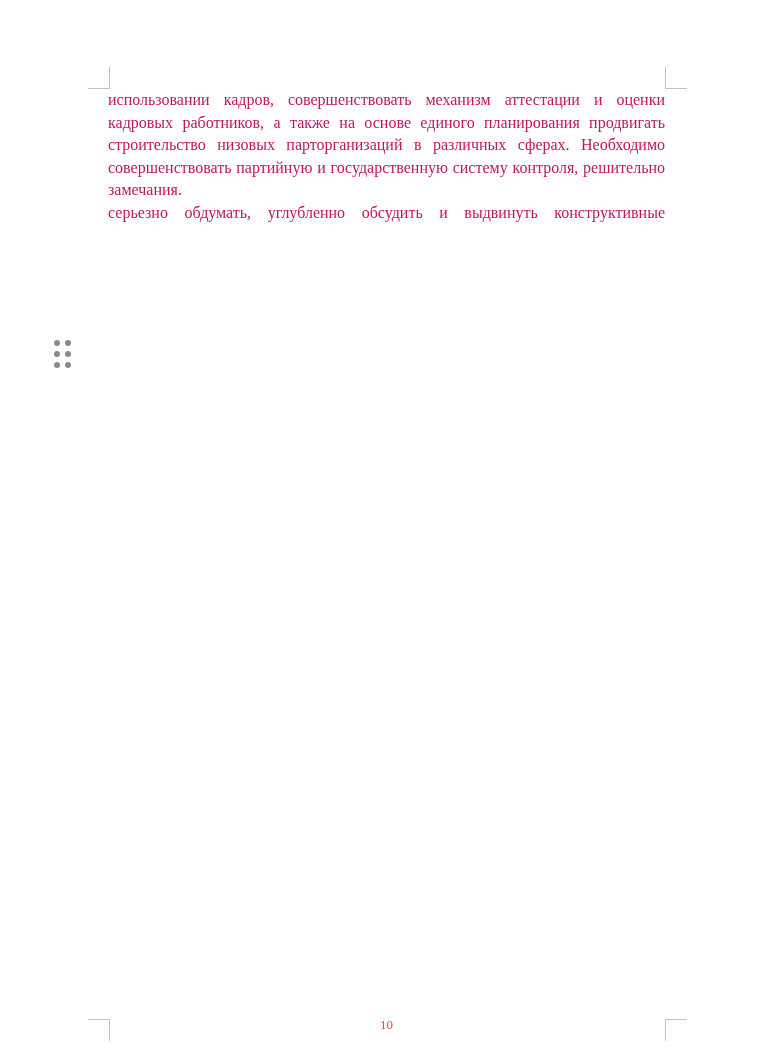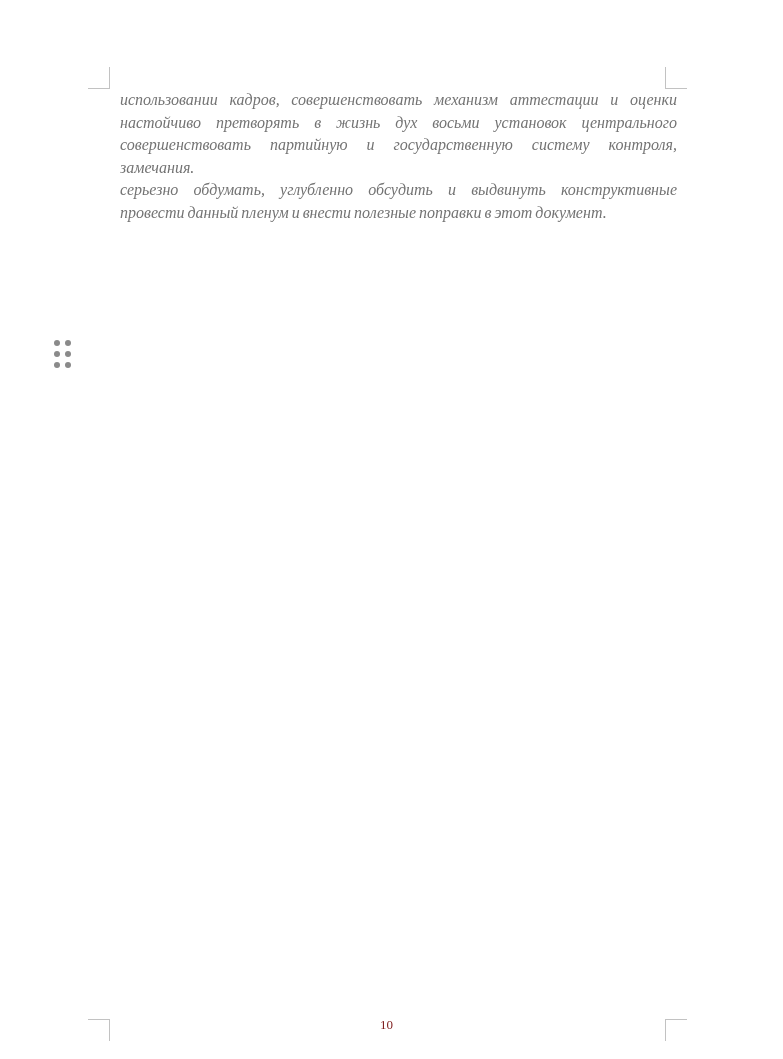--- a/index.html
+++ b/index.html
@@ -42,28 +42,27 @@
   .handle .dot {
     width: 6px;
     height: 6px;
     border-radius: 50%;
     background: #8a8a8a;
   }
 
   
   .text-body {
     position: absolute;
-    left: 120px;
+    left: 108px;
     top: 89px;
     width: 557px;
     font-size: 16px;
     line-height: 22.6px;
-    color: #737373;
+    color: #be185d;
     cursor: text;
-    font-style: italic;
   }
   .line {
     text-align: justify;
     text-align-last: justify;
     word-spacing: -1px;
     height: 22.6px;
     overflow: hidden;
   }
   .line.para-end {
     text-align-last: left;
@@ -73,21 +72,21 @@
   }
 
   
   .footer {
     position: absolute;
     left: 108px;
     top: 1017px;
     width: 557px;
     text-align: center;
     font-size: 13px;
-    color: #7f1d1d;
+    color: #ef4444;
   }
 </style>
 </head>
 <body>
 
 <div class="canvas">
 
   <div class="crop tl"></div>
   <div class="crop tr"></div>
   <div class="crop bl"></div>
@@ -98,27 +97,27 @@
     <span class="dot"></span>
     <span class="dot"></span>
     <span class="dot"></span>
     <span class="dot"></span>
     <span class="dot"></span>
   </div>
 
   <div class="text-body">
     <div class="para">
       <div class="line">использовании кадров, совершенствовать механизм аттестации и оценки</div>
-      <div class="line">настойчиво претворять в жизнь дух восьми установок центрального руководства,</div>
+      <div class="line">кадровых работников, а также на основе единого планирования продвигать</div>
+      <div class="line">строительство низовых парторганизаций в различных сферах. Необходимо</div>
       <div class="line">совершенствовать партийную и государственную систему контроля, решительно</div>
       <div class="line para-end">замечания.</div>
     </div>
     <div class="para">
       <div class="line">серьезно обдумать, углубленно обсудить и выдвинуть конструктивные</div>
-      <div class="line para-end">провести данный пленум и внести полезные поправки в этот документ.</div>
     </div>
   </div>
 
   <div class="footer">
     <span>10</span>
   </div>
 
 </div>
 
 </body></html>

